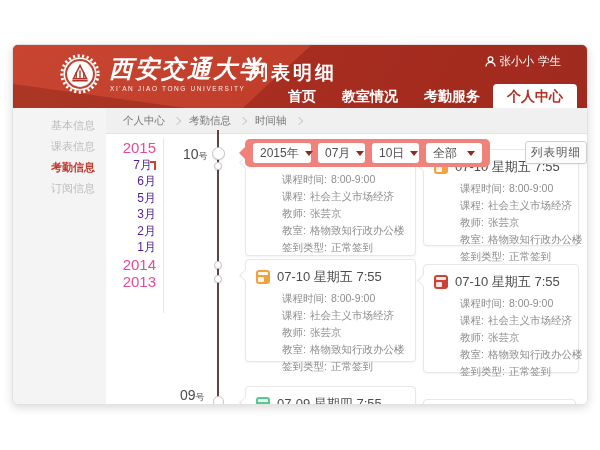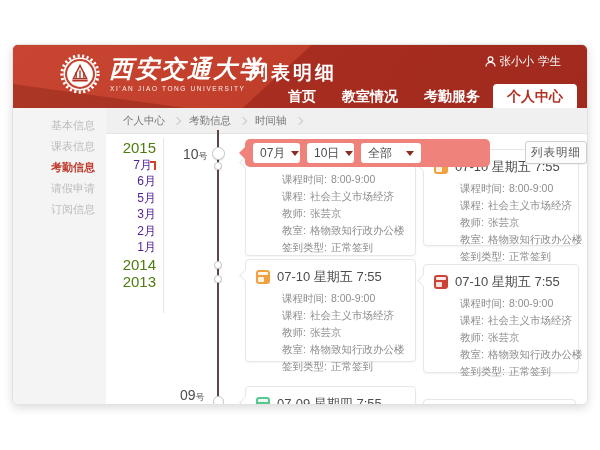--- a/index.html
+++ b/index.html
@@ -35,21 +35,21 @@
 
   
   .crumbs{position:absolute;left:0;top:0;right:0;height:26px;background:#f0f0f0;border-bottom:1px solid #e3e3e3;
           display:flex;align-items:center;padding-left:17px;gap:9px;}
   .crumb{font-size:10.5px;color:#777;cursor:pointer;white-space:nowrap;}
   .chev{width:6px;height:6px;border-top:1px solid #c9c9c9;border-right:1px solid #c9c9c9;
         transform:rotate(45deg);flex:none;}
 
   
   .tlcol{position:absolute;left:0;top:31px;width:50px;text-align:right;}
-  .tlcol .y{font-size:15px;line-height:17.5px;color:#4d7c0f;cursor:pointer;}
+  .tlcol .y{font-size:15px;line-height:17.5px;color:#ec4899;cursor:pointer;}
   .tlcol .m{font-size:12px;line-height:16.5px;color:#4c1d95;cursor:pointer;position:relative;}
   .cur-marker{display:inline-block;width:2px;height:9px;background:#d43f2a;margin-left:2px;vertical-align:-1px;position:relative;}
   .cur-marker::before{content:"";position:absolute;left:-4px;top:0;width:4px;height:2px;background:#d43f2a;}
   .col-divider{position:absolute;left:57px;top:30px;height:175px;width:1px;background:#e6e6e6;}
 
   .day-marker{position:absolute;color:#4c4c4c;white-space:nowrap;}
   .day-marker .num{font-size:14px;}
   .day-marker .suf{font-size:9px;}
 
   .tl-line{position:absolute;left:111px;top:22px;bottom:0;width:2px;background:#5e4743;}
@@ -135,21 +135,20 @@
         <div class="nav-item">考勤服务</div>
         <div class="nav-item active">个人中心</div>
       </div>
     </div>
 
     <div class="page-body">
       <div class="sidebar">
         <div class="side-item">基本信息</div>
         <div class="side-item">课表信息</div>
         <div class="side-item active">考勤信息</div>
-        <div class="side-item">请假申请</div>
         <div class="side-item">订阅信息</div>
       </div>
 
       <div class="main">
 
         <div class="crumbs">
           <span class="crumb">个人中心</span>
           <span class="chev"></span>
           <span class="crumb">考勤信息</span>
           <span class="chev"></span>
@@ -239,20 +238,24 @@
         <div class="card l l3">
           <div class="card-head">
             <span class="card-icon" style="background: rgb(86, 201, 143);"></span>
             <span class="card-title">07-09 星期四 7:55</span>
           </div>
         </div>
 
         <div class="card r r3"></div>
 
         <div class="filterbar">
+          <div class="fselect f-year">
+            <span>2015年</span>
+              <span class="caret"></span>
+          </div>
           <div class="fselect f-month">
             <span>07月</span>
               <span class="caret"></span>
           </div>
           <div class="fselect f-day">
             <span>10日</span>
               <span class="caret"></span>
           </div>
           <div class="fselect f-type">
             <span>全部</span>

